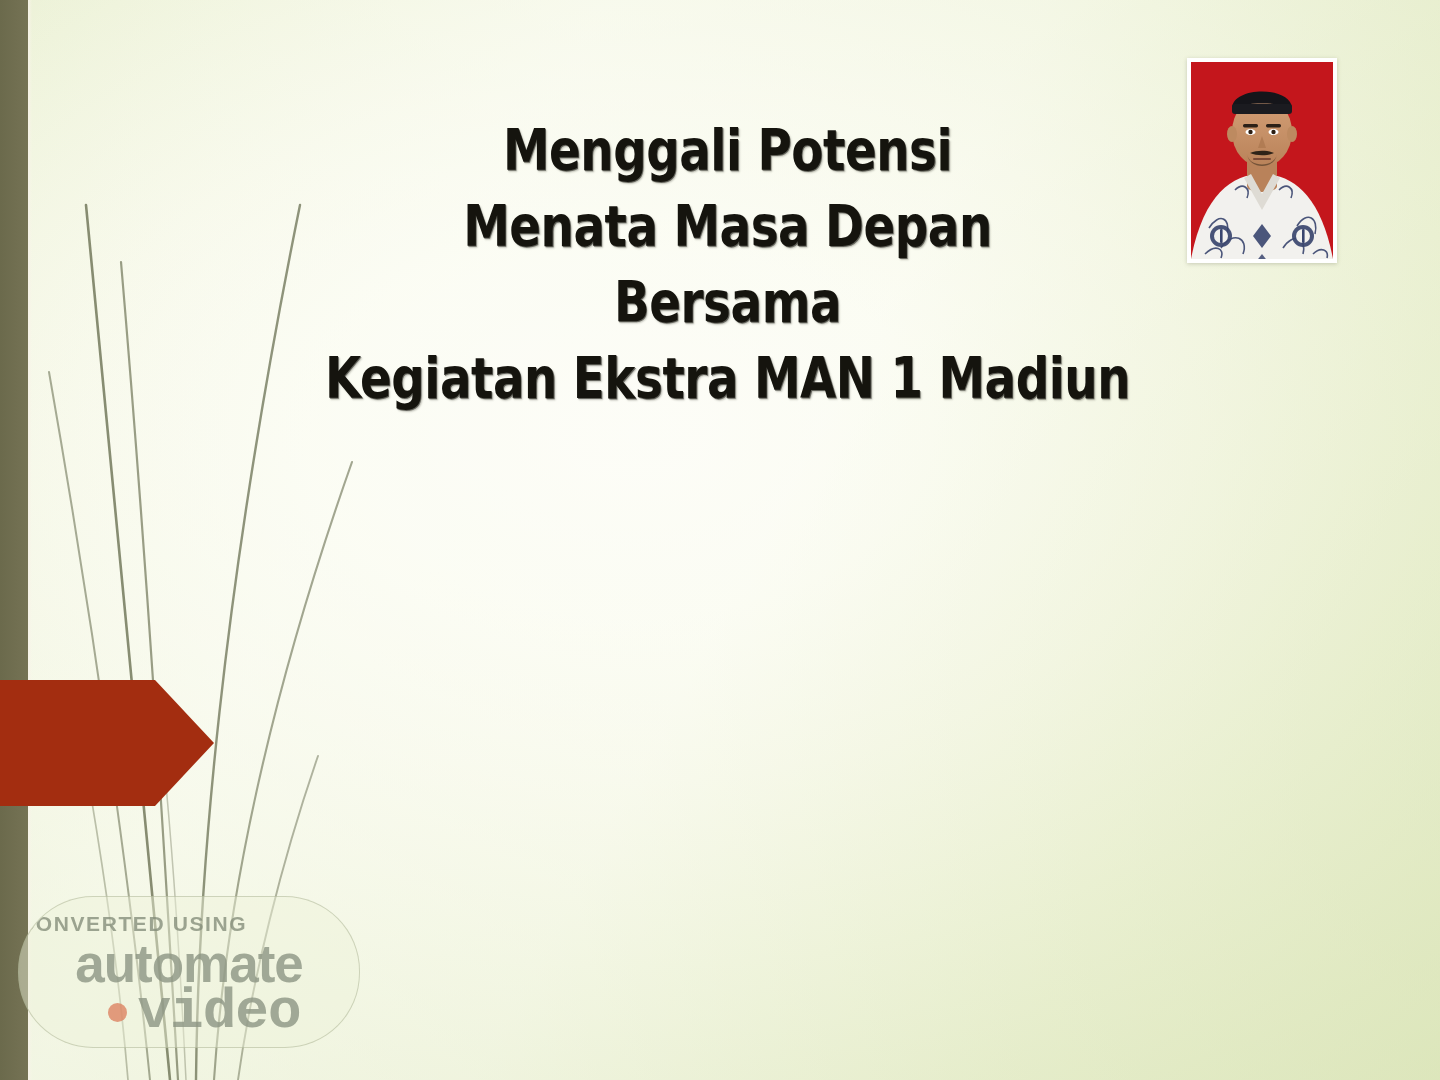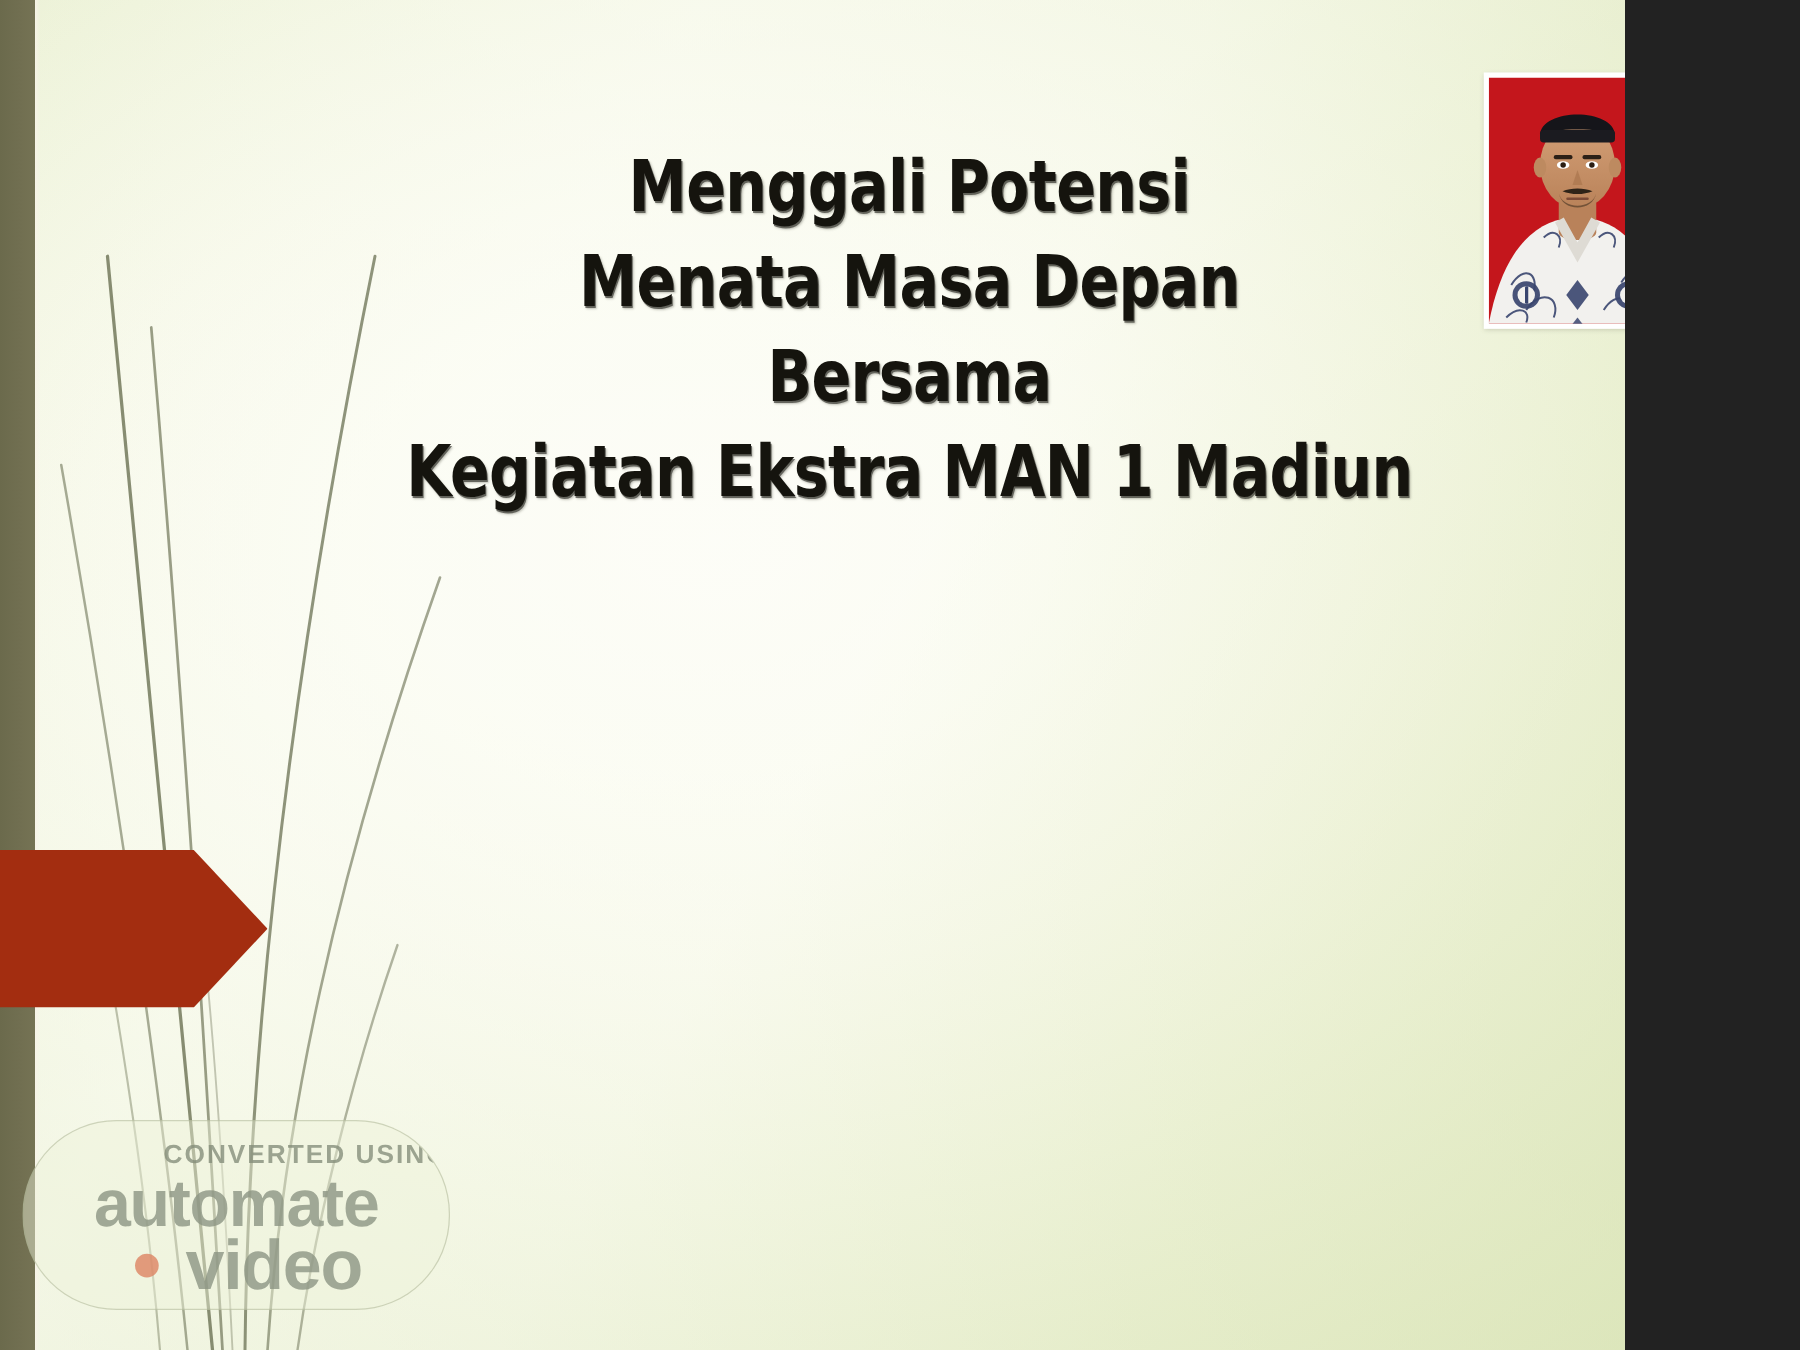--- a/index.html
+++ b/index.html
@@ -3,21 +3,21 @@
 <meta charset="utf-8">
 <title>Presentation Title Slide</title>
 <style>
   html, body {
     margin: 0;
     padding: 0;
     background: #222;
   }
   #slide {
     position: relative;
-    width: 1300px;
+    width: 1440px;
     height: 1080px;
     overflow: hidden;
     font-family: "Liberation Sans", sans-serif;
     background: #e2e9c6;
   }
 
   
   .bg-base {
     position: absolute;
     inset: 0;
@@ -133,21 +133,21 @@
     height: 150px;
     border-radius: 75px;
     background: rgba(238,243,219,0.46);
     border: 1px solid rgba(160,168,135,0.45);
     overflow: hidden;
   }
   .wm-head {
     position: absolute;
     left: 0; top: 15px;
     width: 100%;
-    text-align: right;
+    text-align: left;
     font-family: "Liberation Sans", sans-serif;
     font-size: 21px;
     font-weight: bold;
     letter-spacing: 1.6px;
     color: rgba(131,140,120,0.78);
   }
   .wm-main {
     position: absolute;
     left: 0; top: 40px;
     width: 100%;
@@ -157,21 +157,21 @@
     font-weight: bold;
     letter-spacing: -1px;
     color: rgba(140,149,131,0.80);
     line-height: 54px;
   }
   .wm-second {
     position: absolute;
     left: 0; top: 88px;
     width: 100%;
     text-align: center;
-    font-family: Liberation Sans, sans-serif;
+    font-family: Liberation Mono, monospace;
     font-size: 56px;
     font-weight: bold;
     letter-spacing: -1px;
     color: rgba(140,149,131,0.80);
     line-height: 54px;
     padding-left: 60px;
     box-sizing: border-box;
   }
   .wm-dot {
     position: absolute;

